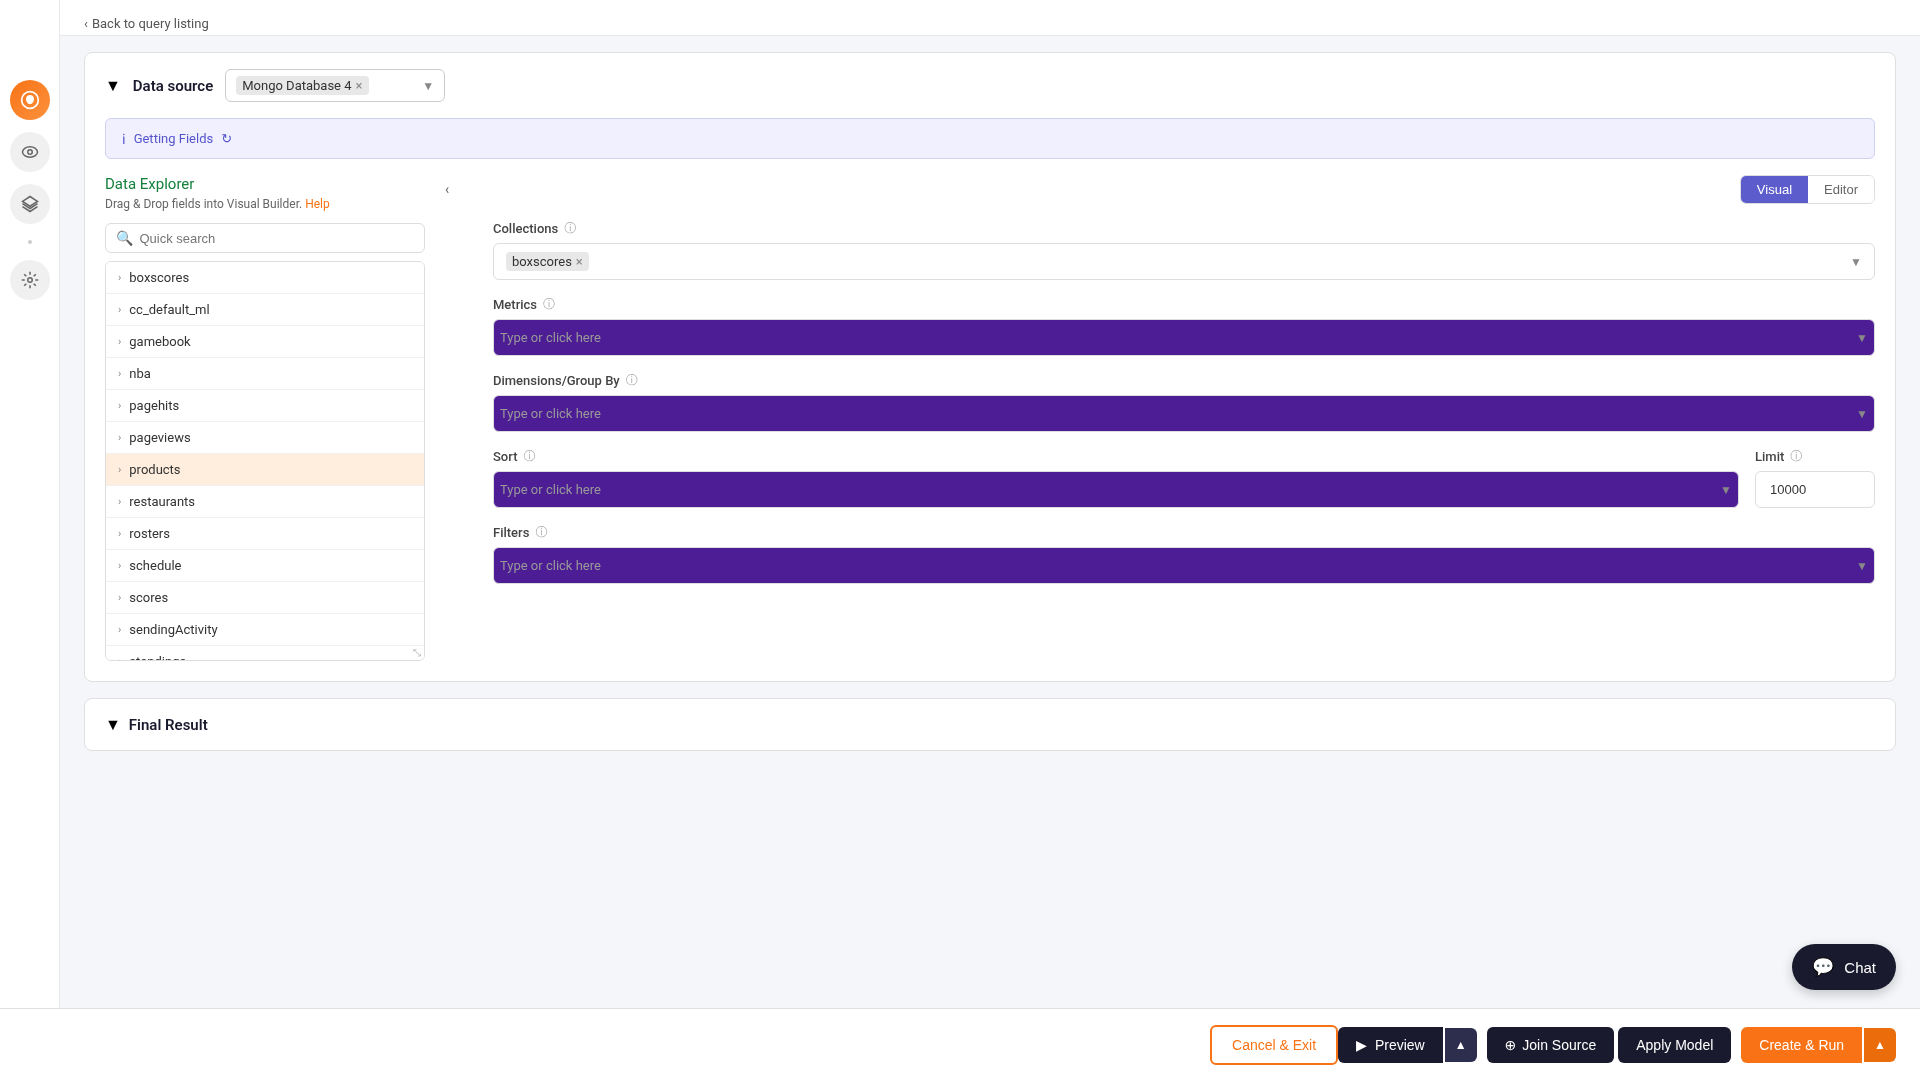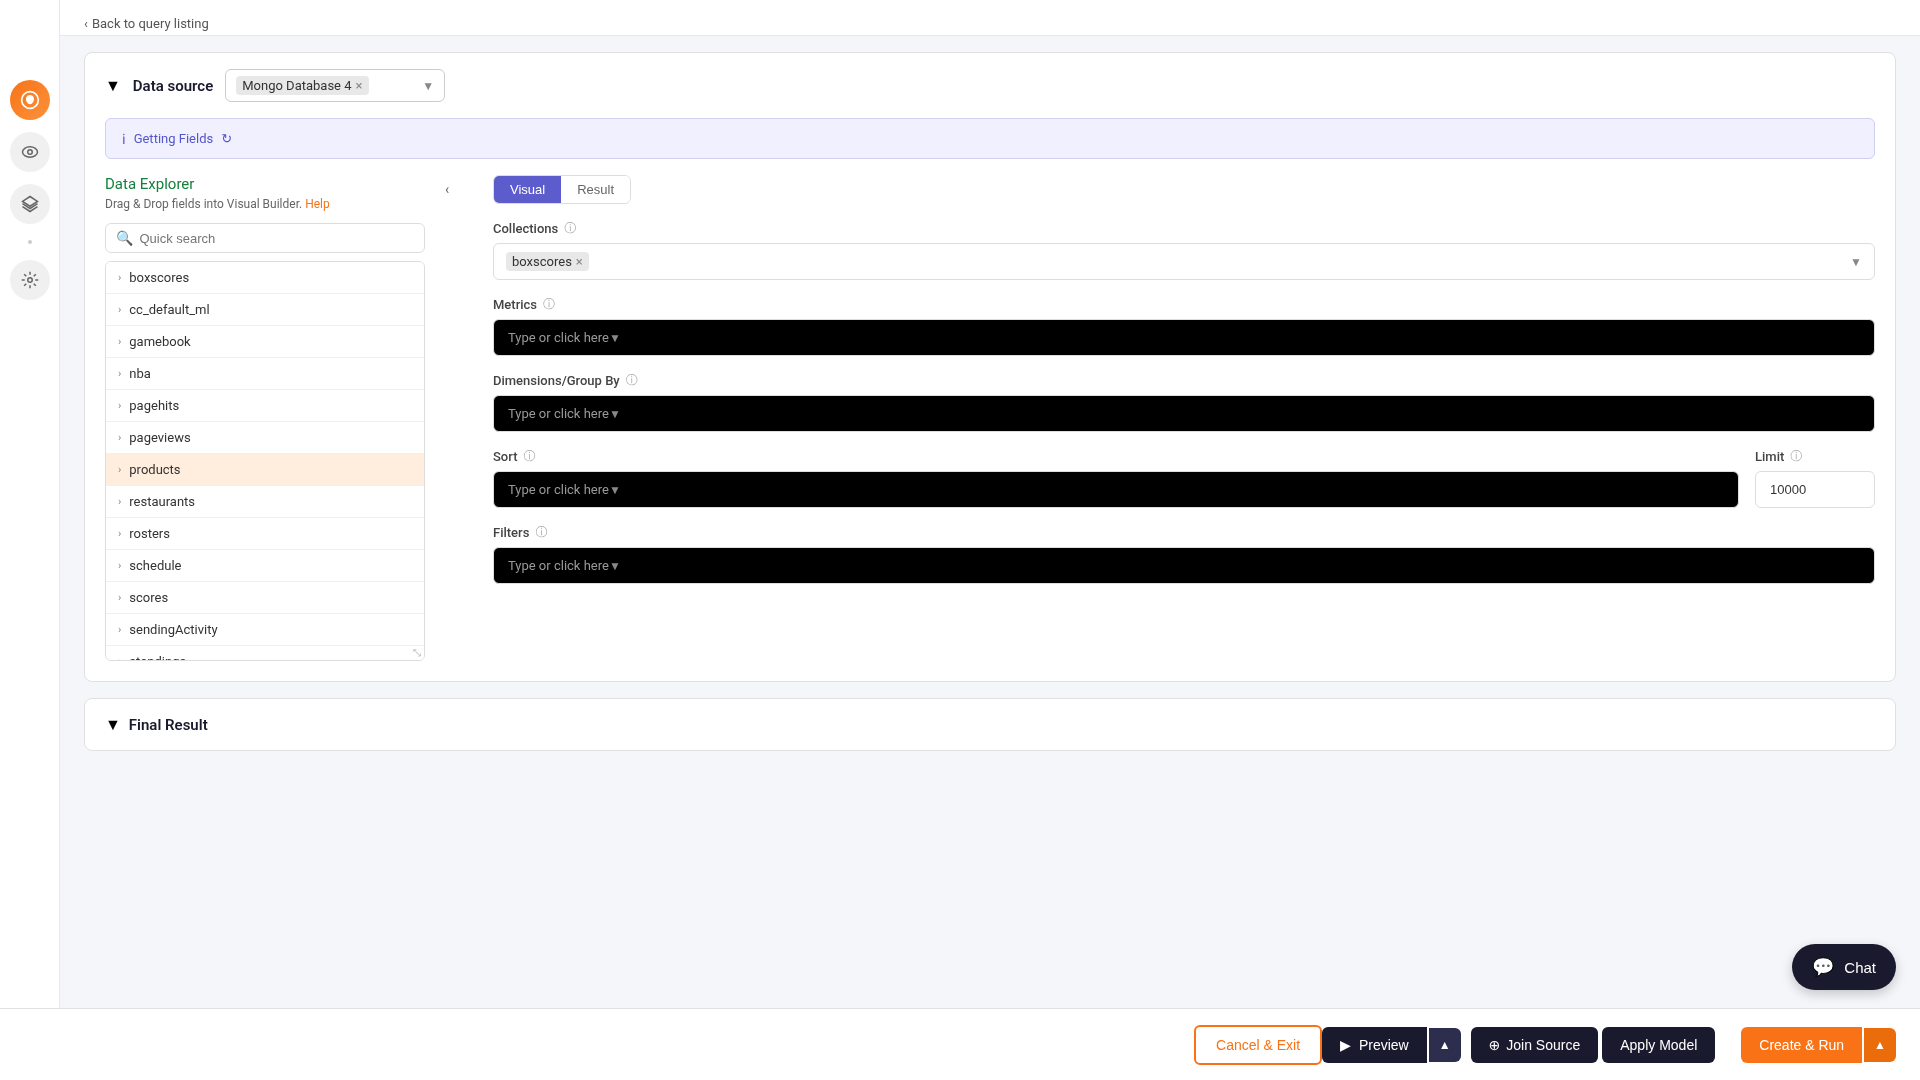--- a/index.html
+++ b/index.html
@@ -237,21 +237,21 @@
     }
 
     
     .query-builder {
       flex: 1;
       padding-left: 24px;
     }
 
     .view-toggle {
       display: flex;
-      justify-content: flex-start;
+      justify-content: flex-end;
       margin-bottom: 16px;
     }
     .toggle-btn-group {
       border: 1px solid #ddd;
       border-radius: 6px;
       overflow: hidden;
       display: flex;
     }
     .toggle-btn {
       padding: 6px 16px;
@@ -279,24 +279,24 @@
       align-items: center;
       gap: 6px;
     }
     .field-label .info-icon { color: #aaa; font-size: 12px; cursor: pointer; }
 
     .field-dropdown {
       display: flex;
       align-items: center;
       border: 1px solid #ddd;
       border-radius: 6px;
-      padding: 10px 14px;
-      background: #000000;
-      cursor: pointer;
-      justify-content: flex-start;
+      padding: 10px 6px;
+      background: #4c1d95;
+      cursor: pointer;
+      justify-content: space-between;
       width: 100%;
       font-size: 13px;
       color: #999;
     }
 
     
     .collections-dropdown {
       display: flex;
       align-items: center;
       border: 1px solid #ddd;
@@ -424,21 +424,21 @@
     }
     .btn-create {
       background: #f97316;
       color: #fff;
       border: none;
       border-radius: 6px 0 0 6px;
       padding: 10px 18px;
       font-size: 14px;
       font-weight: 500;
       cursor: pointer;
-      margin-left: 24px;
+      margin-left: 8px;
     }
     .btn-create-arrow {
       background: #ea6c0a;
       color: #fff;
       border: none;
       border-radius: 0 6px 6px 0;
       padding: 10px 10px;
       font-size: 12px;
       cursor: pointer;
     }
@@ -602,21 +602,21 @@
           </div>
         <div class="resize-handle">⤡</div>
       </div>
 
       <div class="collapse-arrow">‹</div>
 
       <div class="query-builder">
         <div class="view-toggle">
           <div class="toggle-btn-group">
             <button class="toggle-btn active">Visual</button>
-            <button class="toggle-btn">Result</button>
+            <button class="toggle-btn">Editor</button>
           </div>
         </div>
 
         <div class="field-group">
           <div class="field-label">
             <span>Collections</span>
             <span class="info-icon">ⓘ</span>
           </div>
           <div class="collections-dropdown">
             <div style="display:flex;align-items:center;gap:8px;">

